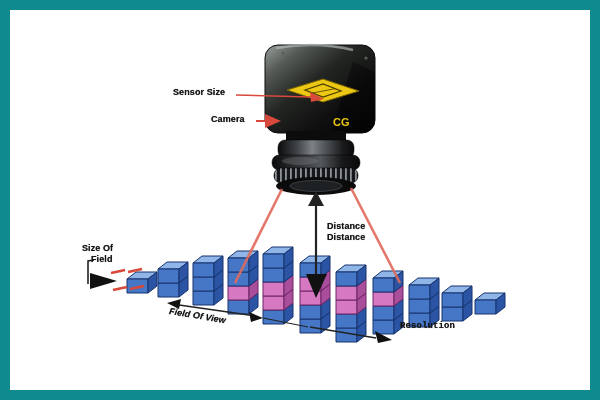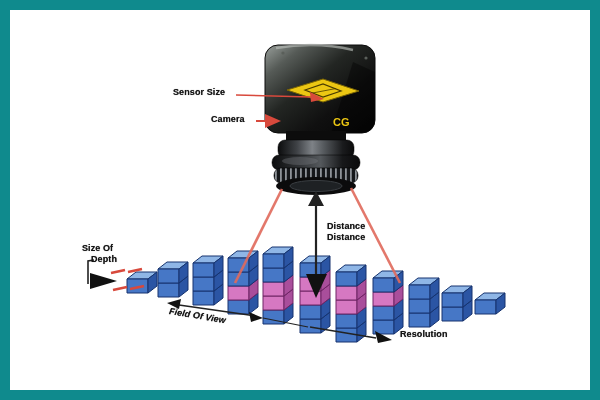--- a/index.html
+++ b/index.html
@@ -18,21 +18,21 @@
     line-height:11px;white-space:nowrap;letter-spacing:0.1px;
     text-shadow:0 0 0.7px rgba(30,30,30,0.75);
   }
   .lbl .l2{display:block;}
   #lbl-sensor-size{left:173px;top:87px;}
   #lbl-camera{left:211px;top:114px;}
   #lbl-working-distance{left:327px;top:221px;}
   #lbl-depth-of-field{left:82px;top:243px;}
   #lbl-depth-of-field .l2{padding-left:9px;}
   #lbl-field-of-view{left:170px;top:306px;transform:rotate(9.5deg);transform-origin:left top;font-style:italic;}
-  #lbl-resolution{left:400px;top:329px;}
+  #lbl-resolution{left:400px;top:321px;font-family:Liberation Mono, monospace;}
 </style>
 </head>
 <body>
 
 <div class="frame" style="background: rgb(255, 255, 255);">
 
   <svg class="layer" id="cube-layer" viewBox="0 0 600 400" xmlns="http://www.w3.org/2000/svg">
       <g>
         <polygon points="127,279 136,272 157,272 148,279" fill="#8FB6E6" stroke="#16336E" stroke-width="1" stroke-linejoin="round"></polygon>
         <polygon points="127,279 148,279 148,293 127,293" fill="#4677C6" stroke="#16336E" stroke-width="1" stroke-linejoin="round"></polygon>
@@ -261,19 +261,19 @@
   </svg>
 
   <div class="lbl" id="lbl-sensor-size" style="color: rgb(20, 20, 20); text-align: right;">Sensor Size</div>
   <div class="lbl" id="lbl-camera" style="color: rgb(20, 20, 20);">Camera</div>
   <div class="lbl" id="lbl-working-distance" style="color: rgb(20, 20, 20);">
     <span>Distance</span>
     <span class="l2">Distance</span>
   </div>
   <div class="lbl" id="lbl-depth-of-field" style="color: rgb(20, 20, 20);">
     <span>Size Of</span>
-    <span class="l2">Depth</span>
+    <span class="l2">Field</span>
   </div>
   <div class="lbl" id="lbl-field-of-view" style="color: rgb(20, 20, 20);">Field Of View</div>
   <div class="lbl" id="lbl-resolution" style="color: rgb(20, 20, 20);">Resolution</div>
 
   <div class="border-overlay" style="border-color: rgb(15, 138, 141);"></div>
 </div>
 
 </body></html>

